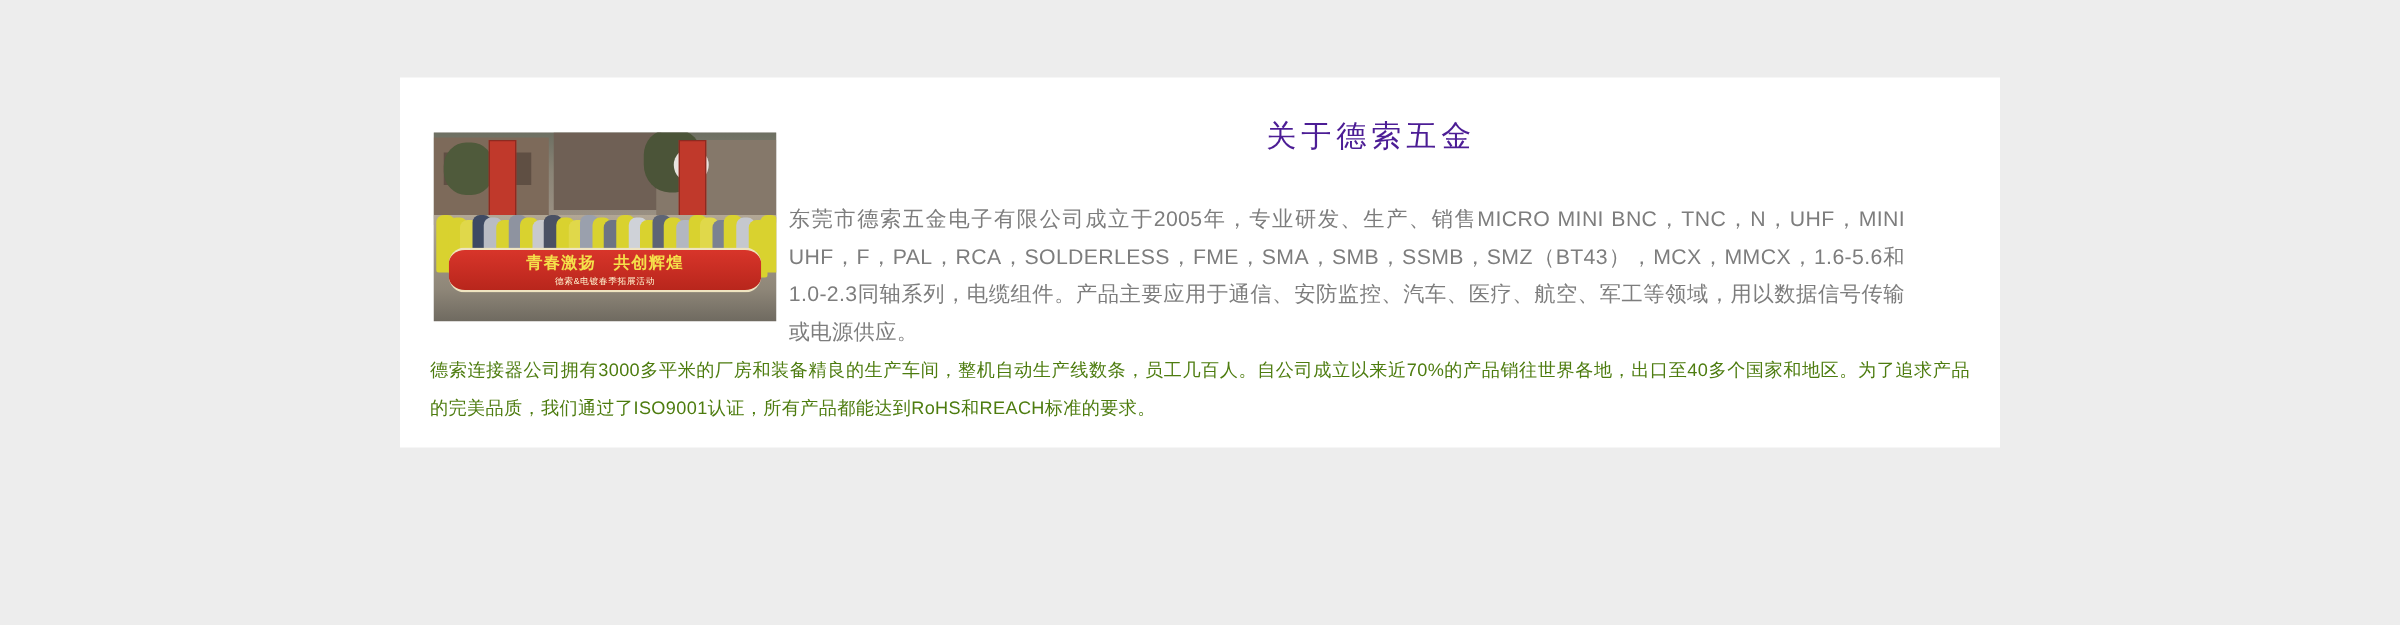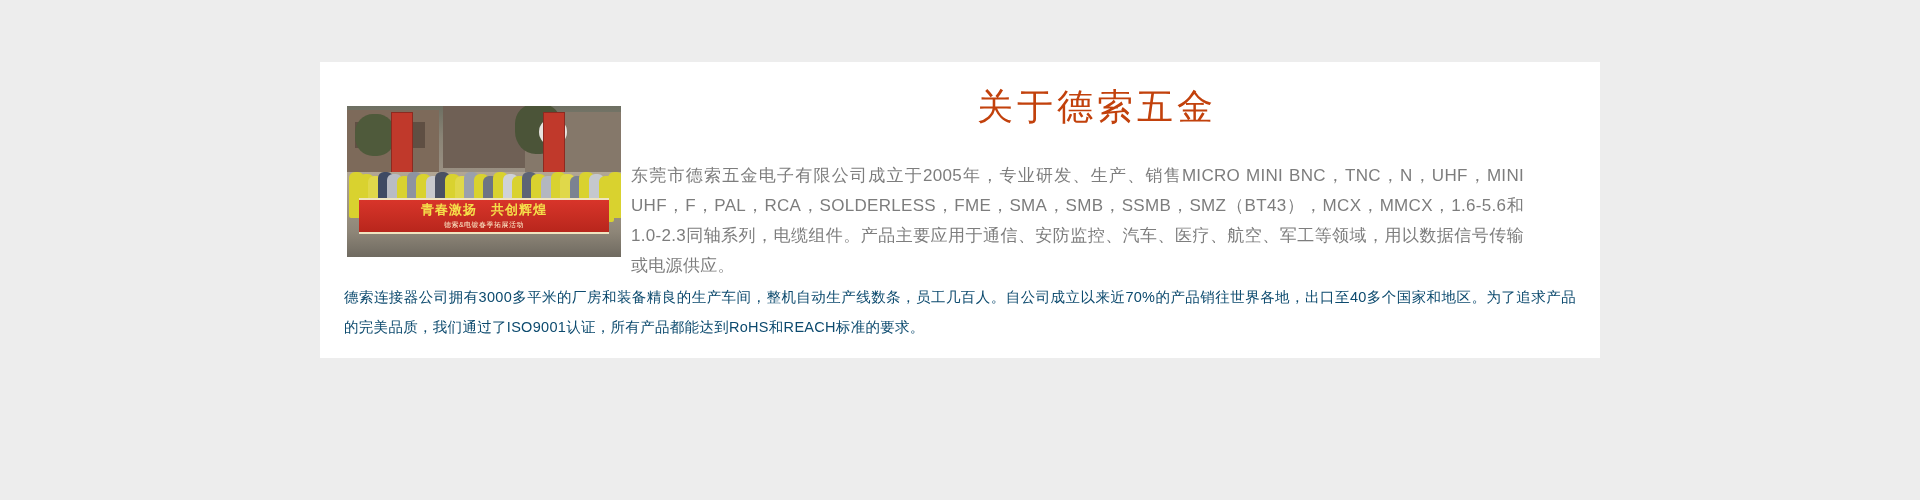--- a/index.html
+++ b/index.html
@@ -116,20 +116,21 @@
   .ph-banner {
     position: absolute;
     left: 12px;
     top: 92px;
     width: 250px;
     height: 36px;
     background: linear-gradient(180deg, #d8352a 0%, #b8261c 100%);
     border-top: 2px solid #efe4c0;
     border-bottom: 2px solid #efe4c0;
     box-sizing: border-box;
+    border-radius: 13px;
   }
   .ph-banner-t {
     position: absolute;
     left: 0; right: 0; top: 3px;
     text-align: center;
     font-size: 13px;
     font-weight: bold;
     color: #f5e04a;
     letter-spacing: 1px;
     line-height: 14px;
@@ -146,27 +147,26 @@
   }
   
   .title-block {
     position: absolute;
     left: 301px;
     top: 30px;
     width: 952px;
     text-align: center;
   }
   .title-cn {
-    font-size: 36px;
-    color: #c2410c;
+    font-size: 24px;
+    color: #4c1d95;
     letter-spacing: 4px;
     line-height: 36px;
     font-weight: normal;
     margin: 0;
-    font-family: Liberation Mono, monospace;
   }
   .title-en {
     font-size: 14px;
     color: #a2a2a2;
     letter-spacing: 2px;
     line-height: 22px;
     margin: 2px 0 0 0;
     font-weight: normal;
   }
   
@@ -181,21 +181,21 @@
     text-align: justify;
     letter-spacing: 0.3px;
   }
   .para-bottom {
     position: absolute;
     left: 24px;
     top: 220px;
     width: 1232px;
     font-size: 14.5px;
     line-height: 30px;
-    color: #0c4a6e;
+    color: #4d7c0f;
     text-align: justify;
     letter-spacing: 0.3px;
   }
 </style>
 </head>
 <body>
 
 <div class="page">
   <div class="card">
 

